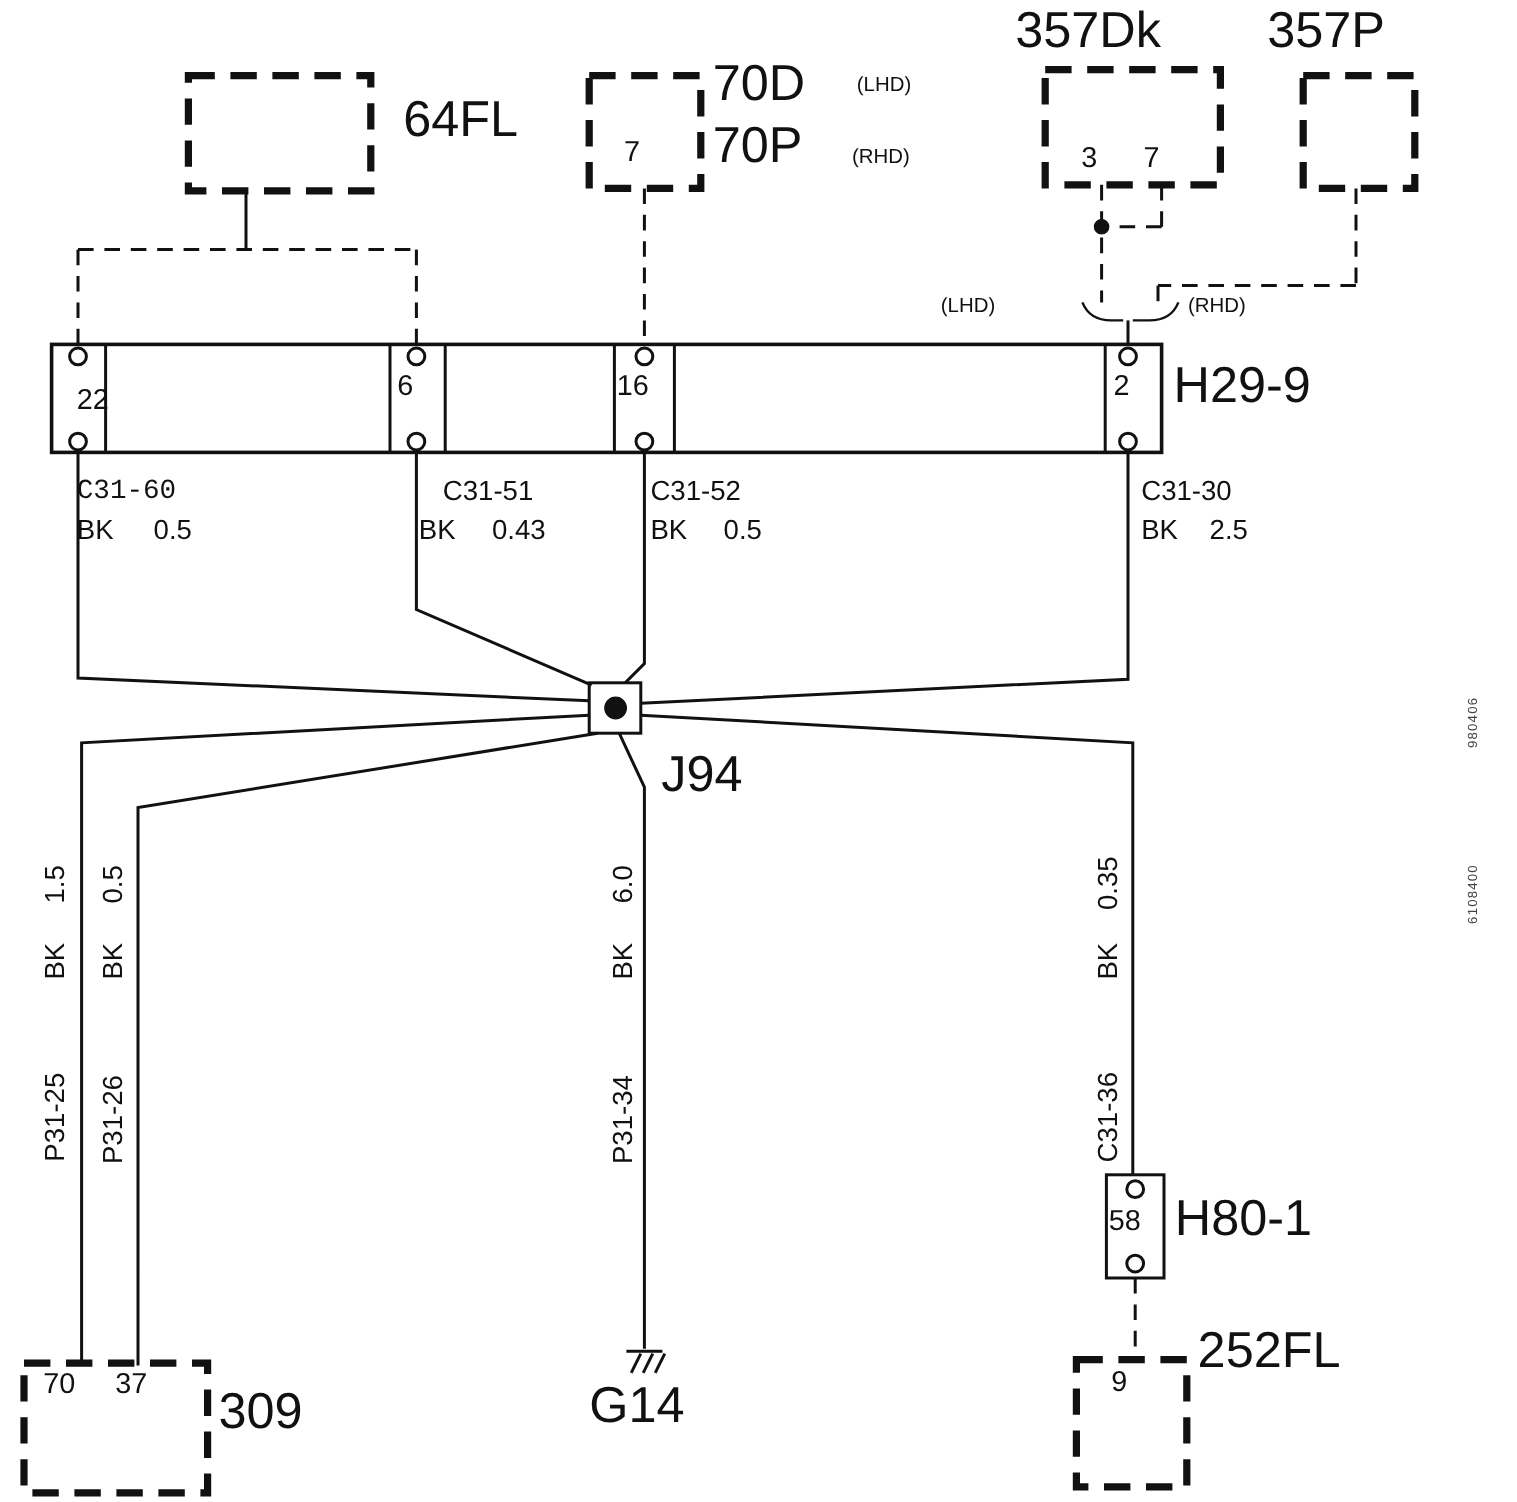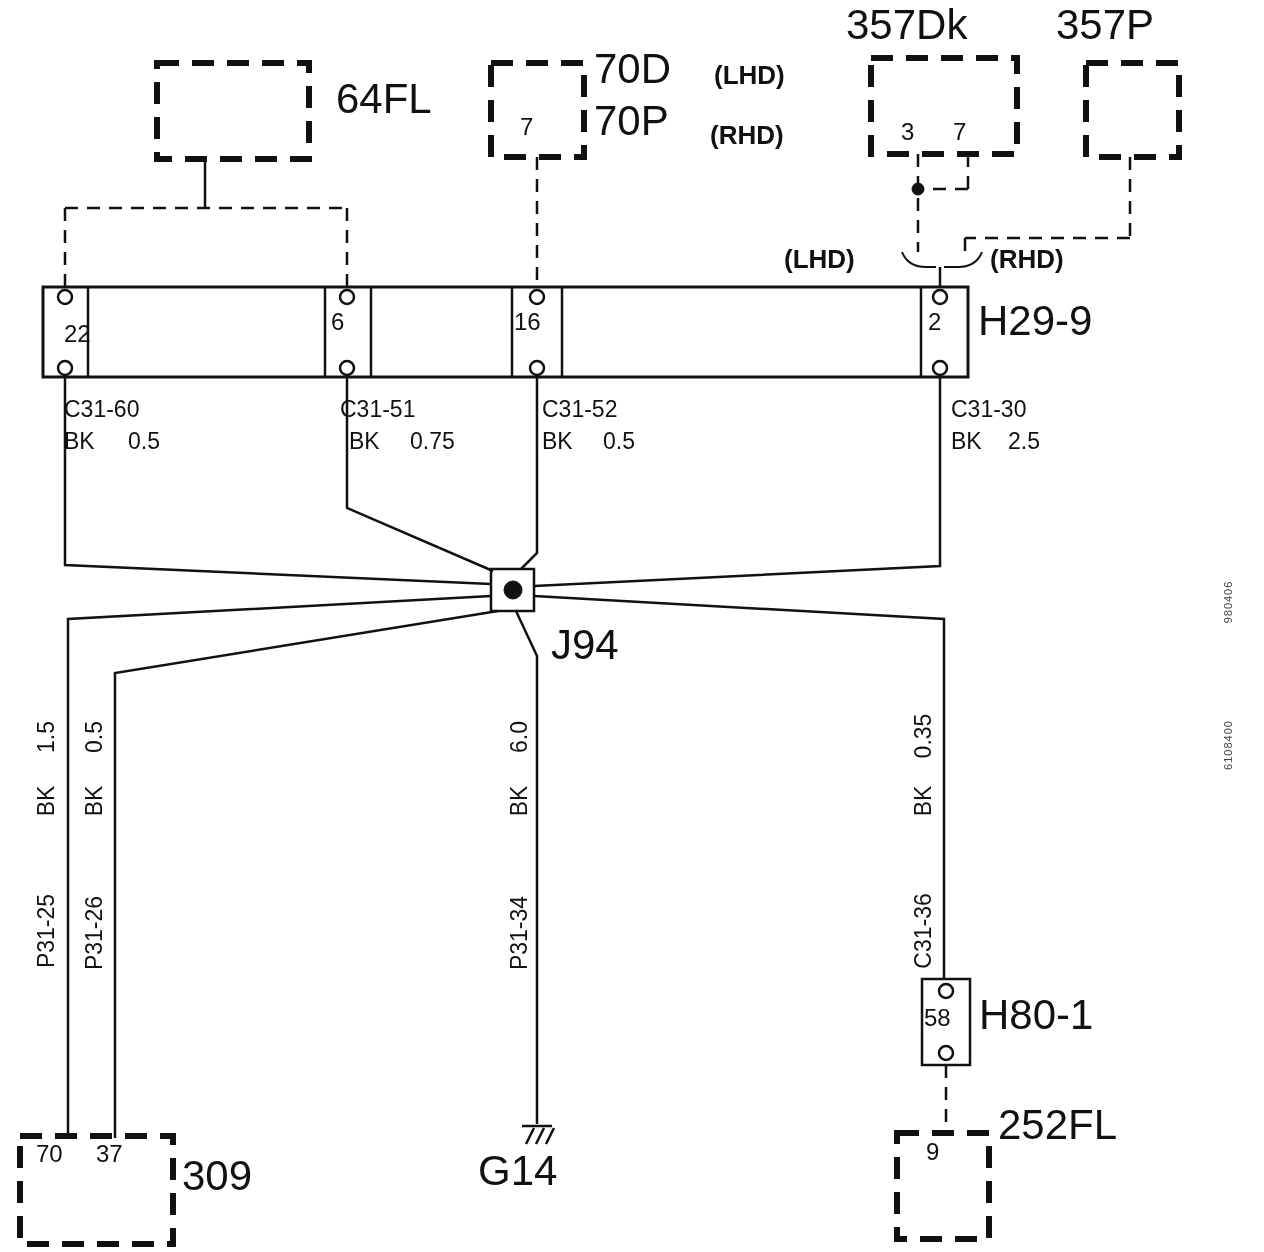--- a/index.html
+++ b/index.html
@@ -6,21 +6,21 @@
   html,body { background:#ffffff; }
   body { font-family:"Liberation Sans", sans-serif; color:#111; }
   .canvas { position:relative; width:1264px; height:1252px; background:#fff; overflow:hidden; }
   svg.wiring { position:absolute; left:0; top:0; }
   .hlabel { position:absolute; white-space:nowrap; line-height:1; }
   .vlabel { position:absolute; white-space:nowrap; line-height:1;
             transform:translate(-50%,-50%) rotate(-90deg); }
   .big  { font-size:42px; font-weight:400; }
   .pin  { font-size:24px; }
   .wl   { font-size:23px; }
-  .small{ font-size:26px; font-weight:700; }
+  .small{ font-size:17px; font-weight:400; }
   .tiny { font-size:11px; color:#444; letter-spacing:1px; }
 </style>
 </head>
 <body>
 
 <div class="canvas">
 
   <svg class="wiring" width="1264" height="1252" viewBox="0 0 1264 1252">
     <g fill="none" stroke="#111">
 
@@ -97,41 +97,41 @@
   <div class="hlabel small" style="left:714px;  top:62px;">(LHD)</div>
   <div class="hlabel small" style="left:710px;  top:122px;">(RHD)</div>
   <div class="hlabel big" style="left:846px;  top:4px;">357Dk</div>
   <div class="hlabel big" style="left:1056px; top:4px;">357P</div>
   <div class="hlabel small" style="left:784px;  top:246px;">(LHD)</div>
   <div class="hlabel small" style="left:990px;  top:246px;">(RHD)</div>
   <div class="hlabel big" style="left:978px;  top:300px;">H29-9</div>
   <div class="hlabel big" style="left:551px;  top:624px;">J94</div>
   <div class="hlabel big" style="left:979px;  top:994px;">H80-1</div>
   <div class="hlabel big" style="left:182px;  top:1155px;">309</div>
-  <div class="hlabel big" style="left:478px;  top:1150px;">G14</div>
+  <div class="hlabel big" style="left:491px;  top:1150px;">G14</div>
   <div class="hlabel big" style="left:998px;  top:1104px;">252FL</div>
 
   <div class="hlabel pin" style="left:520px; top:115px;">7</div>
   <div class="hlabel pin" style="left:901px; top:120px;">3</div>
   <div class="hlabel pin" style="left:953px; top:120px;">7</div>
   <div class="hlabel pin" style="left:45px;  top:322px;padding-left:19px;">22</div>
   <div class="hlabel pin" style="left:331px; top:310px;">6</div>
   <div class="hlabel pin" style="left:514px; top:310px;">16</div>
   <div class="hlabel pin" style="left:928px; top:310px;">2</div>
   <div class="hlabel pin" style="left:924px; top:1006px;">58</div>
   <div class="hlabel pin" style="left:36px;  top:1142px;">70</div>
   <div class="hlabel pin" style="left:96px;  top:1142px;">37</div>
   <div class="hlabel pin" style="left:926px; top:1140px;">9</div>
 
-  <div class="hlabel wl" style="left:64px;  top:398px;">C31-60</div>
+  <div class="hlabel wl" style="left:64px;  top:398px;font-family:Liberation Mono, monospace;">C31-60</div>
   <div class="hlabel wl" style="left:64px;  top:430px;">BK</div>
   <div class="hlabel wl" style="left:128px; top:430px;">0.5</div>
-  <div class="hlabel wl" style="left:340px; top:398px;">C31-51</div>
+  <div class="hlabel wl" style="left:369px; top:398px;">C31-51</div>
   <div class="hlabel wl" style="left:349px; top:430px;">BK</div>
-  <div class="hlabel wl" style="left:410px; top:430px;">0.75</div>
+  <div class="hlabel wl" style="left:410px; top:430px;">0.43</div>
   <div class="hlabel wl" style="left:542px; top:398px;">C31-52</div>
   <div class="hlabel wl" style="left:542px; top:430px;">BK</div>
   <div class="hlabel wl" style="left:603px; top:430px;">0.5</div>
   <div class="hlabel wl" style="left:951px; top:398px;">C31-30</div>
   <div class="hlabel wl" style="left:951px; top:430px;">BK</div>
   <div class="hlabel wl" style="left:1008px;top:430px;">2.5</div>
 
   <div class="vlabel wl" style="left:46px;  top:737px;">1.5</div>
   <div class="vlabel wl" style="left:46px;  top:801px;">BK</div>
   <div class="vlabel wl" style="left:46px;  top:931px;">P31-25</div>

